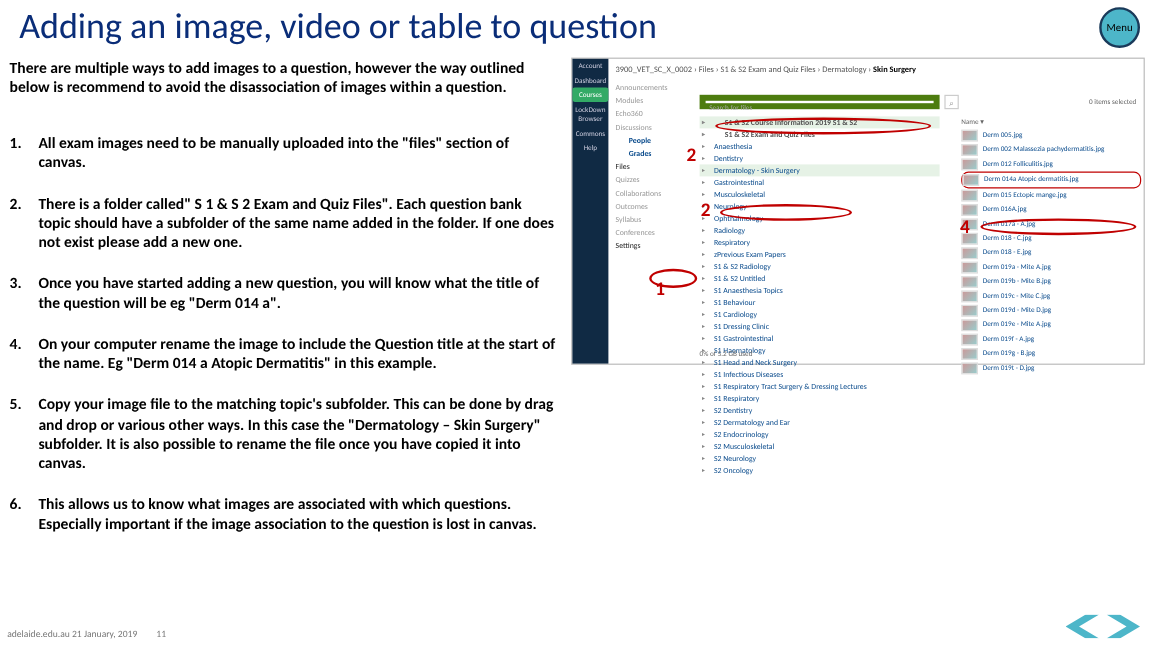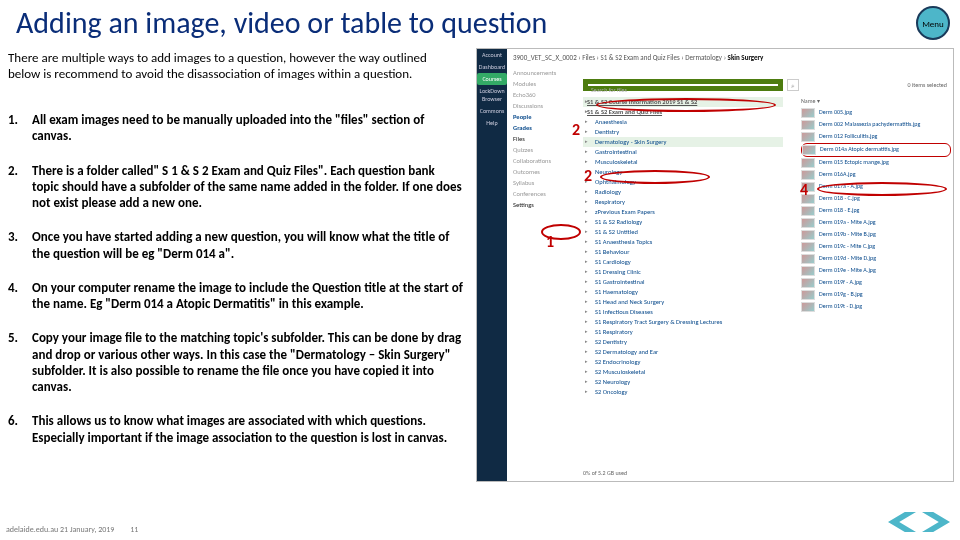--- a/index.html
+++ b/index.html
@@ -1,44 +1,44 @@
 <!DOCTYPE html>
 <html><head>
 <meta charset="utf-8">
 <style>
   * { box-sizing: border-box; margin: 0; padding: 0; }
   html, body { width: 960px; height: 540px; font-family: Calibri, Arial, sans-serif; background: #fff; overflow: hidden; }
   .slide { position: relative; width: 960px; height: 540px; }
   .title { position: absolute; left: 16px; top: 4px; font-size: 30px; color: #0a2d78; font-weight: 400; }
   .menu-btn { position: absolute; right: 10px; top: 6px; width: 34px; height: 34px; border-radius: 50%; background: #4db6c9; border: 2px solid #1a3a5a; display: flex; align-items: center; justify-content: center; font-size: 9px; color: #000; cursor: pointer; }
-  .intro { position: absolute; left: 8px; top: 50px; width: 452px; font-size: 13px; font-weight: normal; line-height: 1.25; }
+  .intro { position: absolute; left: 8px; top: 50px; width: 452px; font-size: 13px; font-weight: bold; line-height: 1.25; }
   .steps { position: absolute; left: 8px; top: 112px; width: 456px; }
   .step { display: flex; margin-bottom: 18px; font-size: 13px; font-weight: bold; line-height: 1.25; }
   .step .num { width: 24px; flex-shrink: 0; }
   .step .txt { flex: 1; }
   .footer { position: absolute; left: 6px; bottom: 6px; font-size: 8px; color: #777; }
   .footer .pg { margin-left: 14px; }
   
-  .shot { position: absolute; left: 476px; top: 48px; width: 478px; height: 434px; border: 1px solid #bbb; background: #fff; font-size: 7px; color: #333; }
+  .shot { position: absolute; left: 476px; top: 48px; width: 478px; height: 256px; border: 1px solid #bbb; background: #fff; font-size: 7px; color: #333; }
   .shot .braille { position: absolute; left: 0; top: 0; width: 30px; height: 100%; background: #102a44; }
   .braille .bi { width: 100%; text-align: center; color: #ccd; font-size: 6px; padding: 2px 0; }
   .braille .bi.active { background: #3a6; color: #fff; border-radius: 2px; }
   .shot .crumb { position: absolute; left: 36px; top: 4px; right: 4px; font-size: 7px; color: #555; }
   .shot .crumb b { color: #000; }
   .shot .search { position: absolute; left: 106px; top: 30px; width: 200px; height: 12px; border: 5px solid #4d7c0f; font-size: 6px; color: #aaa; padding: 0 3px; line-height: 12px; }
   .shot .mag { position: absolute; left: 310px; top: 30px; width: 12px; height: 12px; border: 1px solid #ccc; text-align: center; line-height: 12px; font-size: 7px; color: #888; }
   .shot .selcount { position: absolute; right: 6px; top: 32px; font-size: 6px; color: #666; padding-left: 28px; }
   .shot .leftcol { position: absolute; left: 36px; top: 18px; width: 62px; }
   .leftcol .lc { font-size: 6.5px; color: #999; padding: 1.5px 0; }
-  .leftcol .lc.on { color: #0a4b8c; font-weight: bold; }
+  .leftcol .lc.on { color: #0a4b8c; font-weight: bold; margin-left: 11px; }
   .leftcol .lc.blk { color: #222; }
   .shot .tree { position: absolute; left: 106px; top: 48px; width: 200px; }
   .tree .ti { font-size: 6.5px; color: #0a4b8c; padding: 1px 0 1px 12px; position: relative; }
   .tree .ti::before { content: "▸"; position: absolute; left: 2px; color: #888; font-size: 5px; top: 1px; }
-  .tree .ti.lvl1 { padding-left: 4px; color: #555; font-weight: bold; text-decoration: underline; }
+  .tree .ti.lvl1 { padding-left: 21px; color: #555; font-weight: bold; }
   .tree .ti.hl { background: #e6f2e6; }
   .shot .rcol { position: absolute; right: 2px; top: 48px; width: 150px; }
   .rcol .hdr { font-size: 6px; color: #666; padding-bottom: 2px; }
   .rcol .fi { display: flex; align-items: flex-start; padding: 1px 0; }
   .rcol .fi .thumb { width: 14px; height: 10px; background: linear-gradient(135deg,#c99,#9cc); margin-right: 4px; border: 1px solid #ddd; }
   .rcol .fi .fn { font-size: 6px; color: #0a4b8c; }
   .shot .storage { position: absolute; left: 106px; bottom: 4px; font-size: 6px; color: #666; }
   
   .oval { position: absolute; border: 2px solid #c00000; border-radius: 50%; background: transparent; }
   .cnum { position: absolute; font-size: 16px; font-weight: bold; color: #c00000; }

